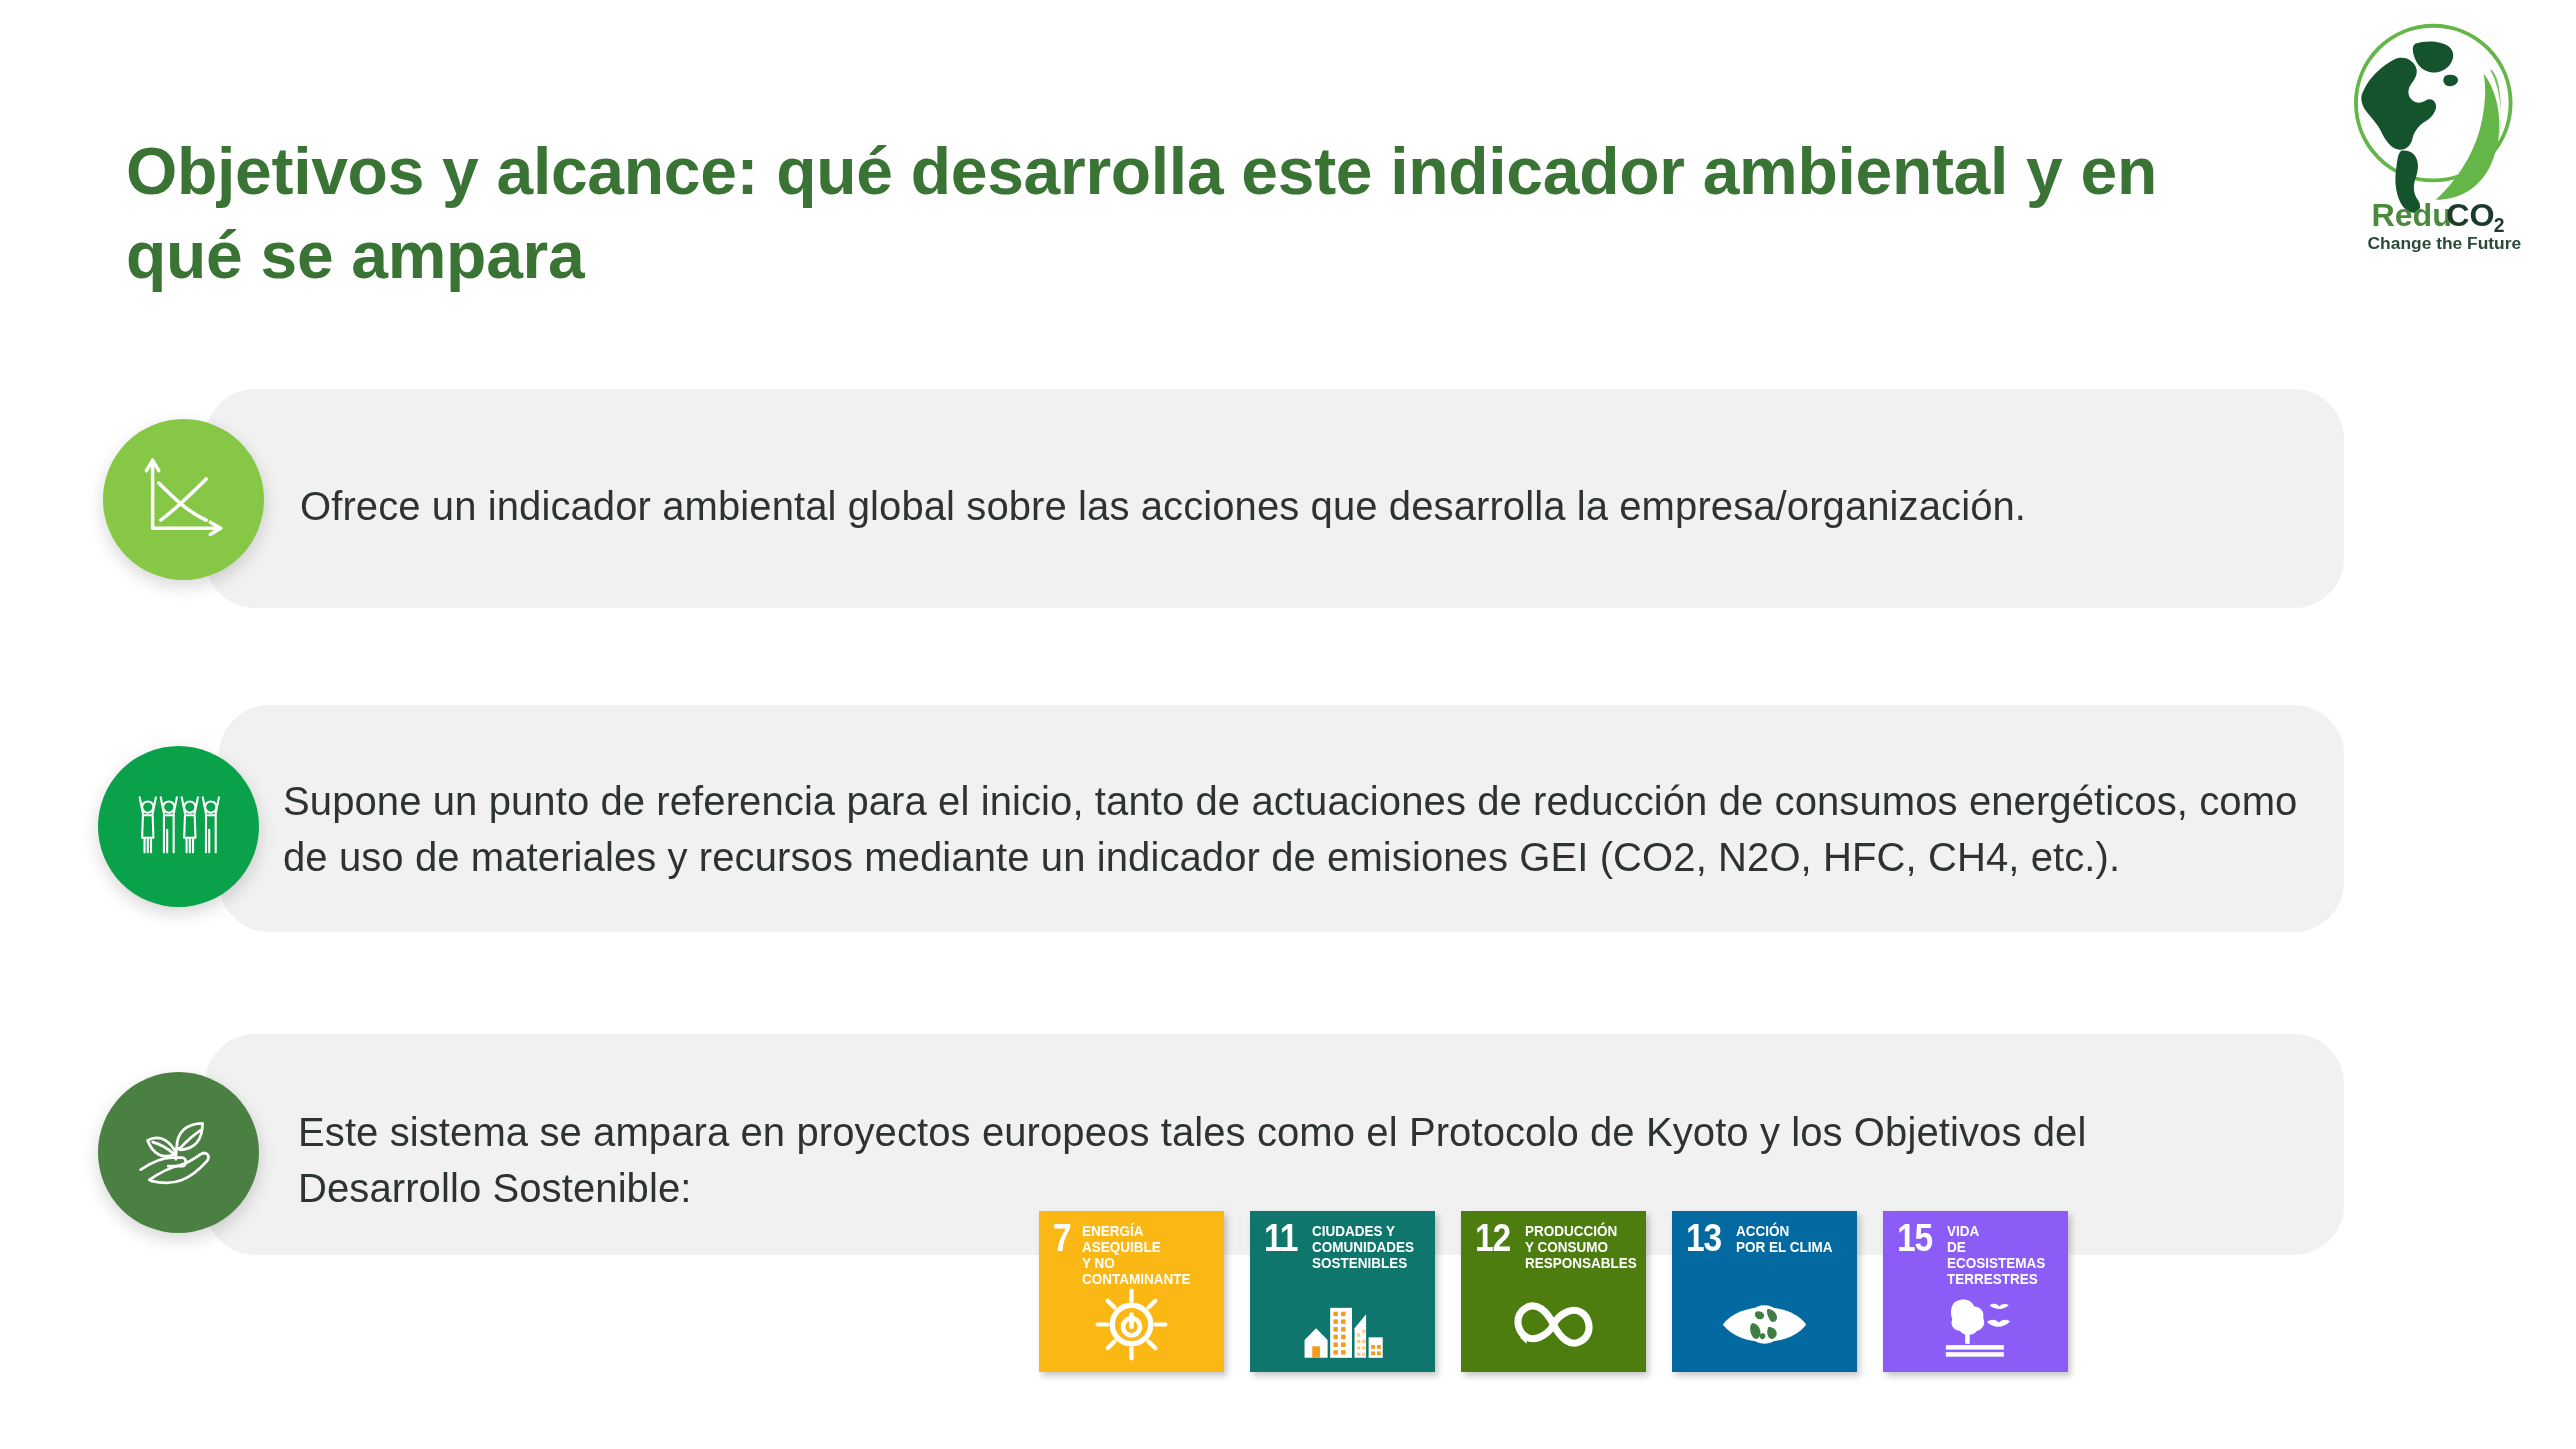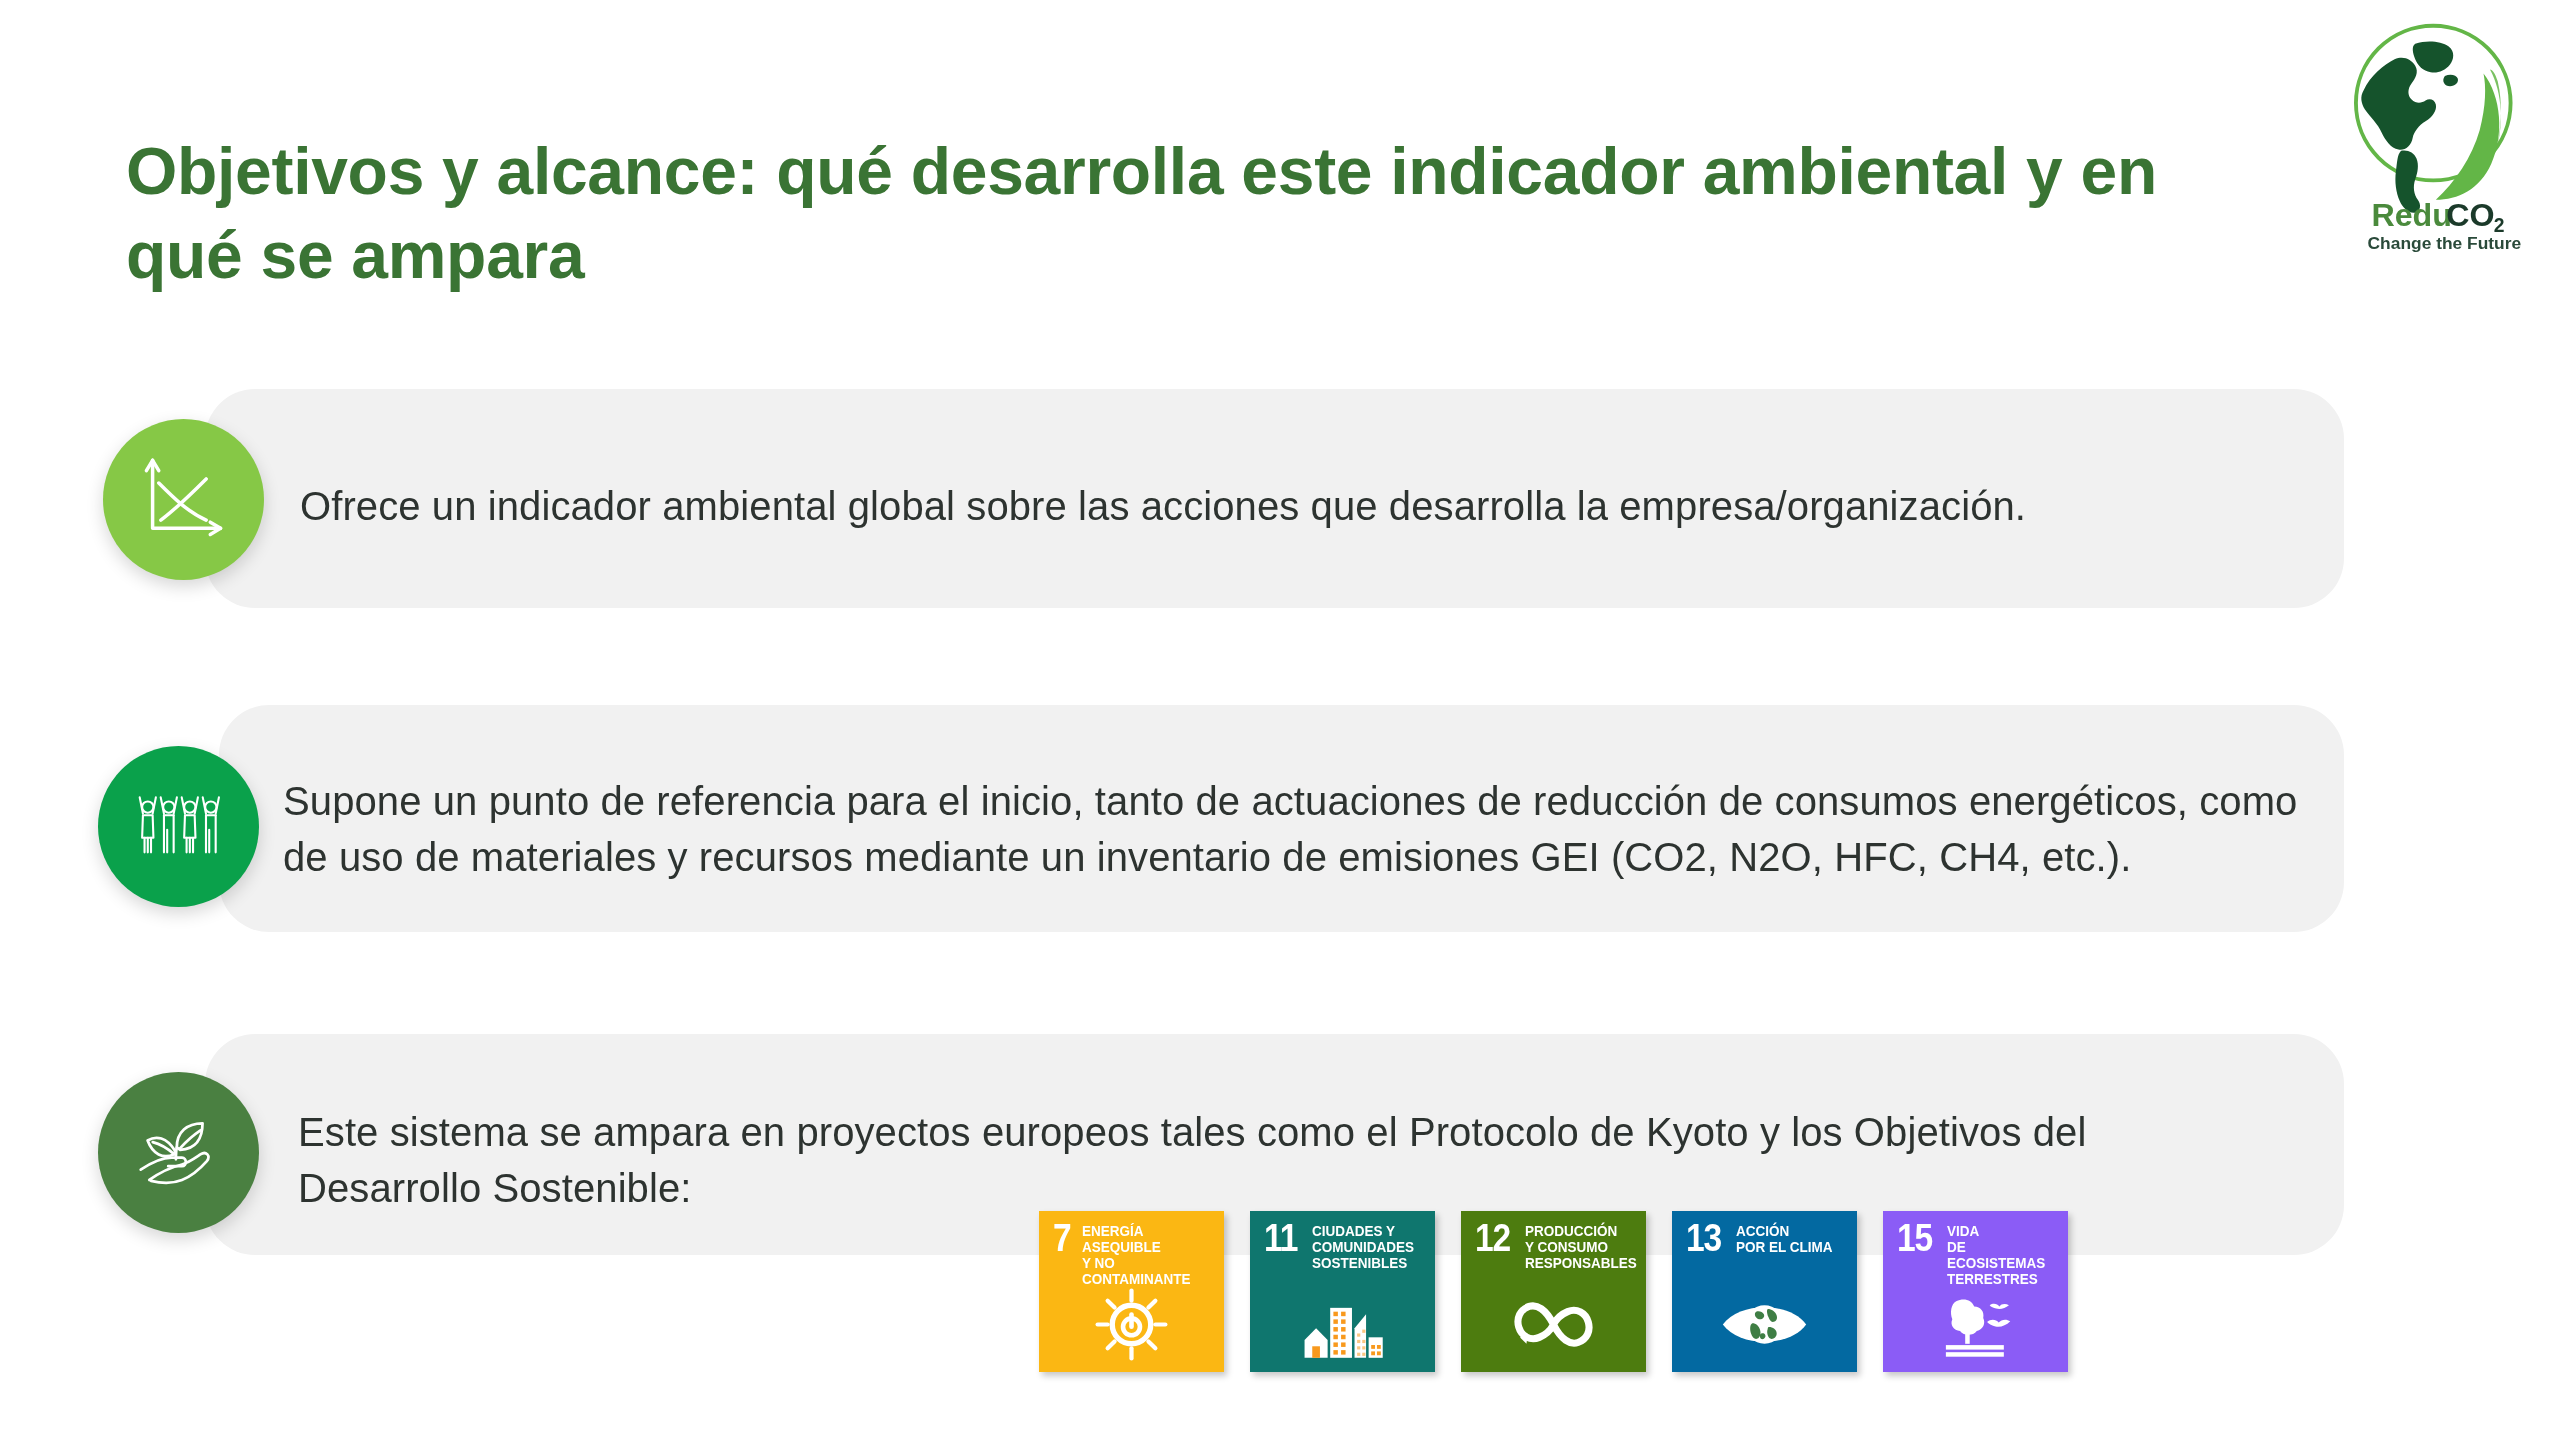--- a/index.html
+++ b/index.html
@@ -200,21 +200,21 @@
       <path d="M68 46 L67 74 L81 74 L80 46 Z"></path>
       <path d="M70 74 L70 92 M78 74 L78 92 M74 74 L74 92"></path>
 
       <circle cx="100" cy="36" r="7"></circle>
       <path d="M90 24 L94 44 M110 24 L106 44"></path>
       <path d="M94 46 L94 92 M106 46 L106 92"></path>
       <path d="M94 46 L106 46"></path>
       <path d="M98 64 L98 92"></path>
     </svg>
   </div>
-  <div class="body-text" id="text-2">Supone un punto de referencia para el inicio, tanto de actuaciones de reducción de consumos energéticos, como de uso de materiales y recursos mediante un inventario de emisiones GEI (CO2, N2O, HFC, CH4, etc.).</div>
+  <div class="body-text" id="text-2">Supone un punto de referencia para el inicio, tanto de actuaciones de reducción de consumos energéticos, como de uso de materiales y recursos mediante un indicador de emisiones GEI (CO2, N2O, HFC, CH4, etc.).</div>
 
   <div class="panel" id="panel-3"></div>
   <div class="circle" id="circle-3">
     <svg width="103" height="103" viewBox="0 0 120 120" fill="none" stroke="#ffffff" stroke-width="3.2" stroke-linecap="round" stroke-linejoin="round">
 
       <path d="M58 54 C58 36 70 26 88 26 C88 44 80 56 62 57 Z"></path>
       <path d="M62 55 C70 46 80 38 86 34"></path>
 
       <path d="M56 58 C46 42 34 40 24 46 C30 62 42 68 55 62 Z"></path>
       <path d="M55 62 C48 56 38 50 30 48"></path>

